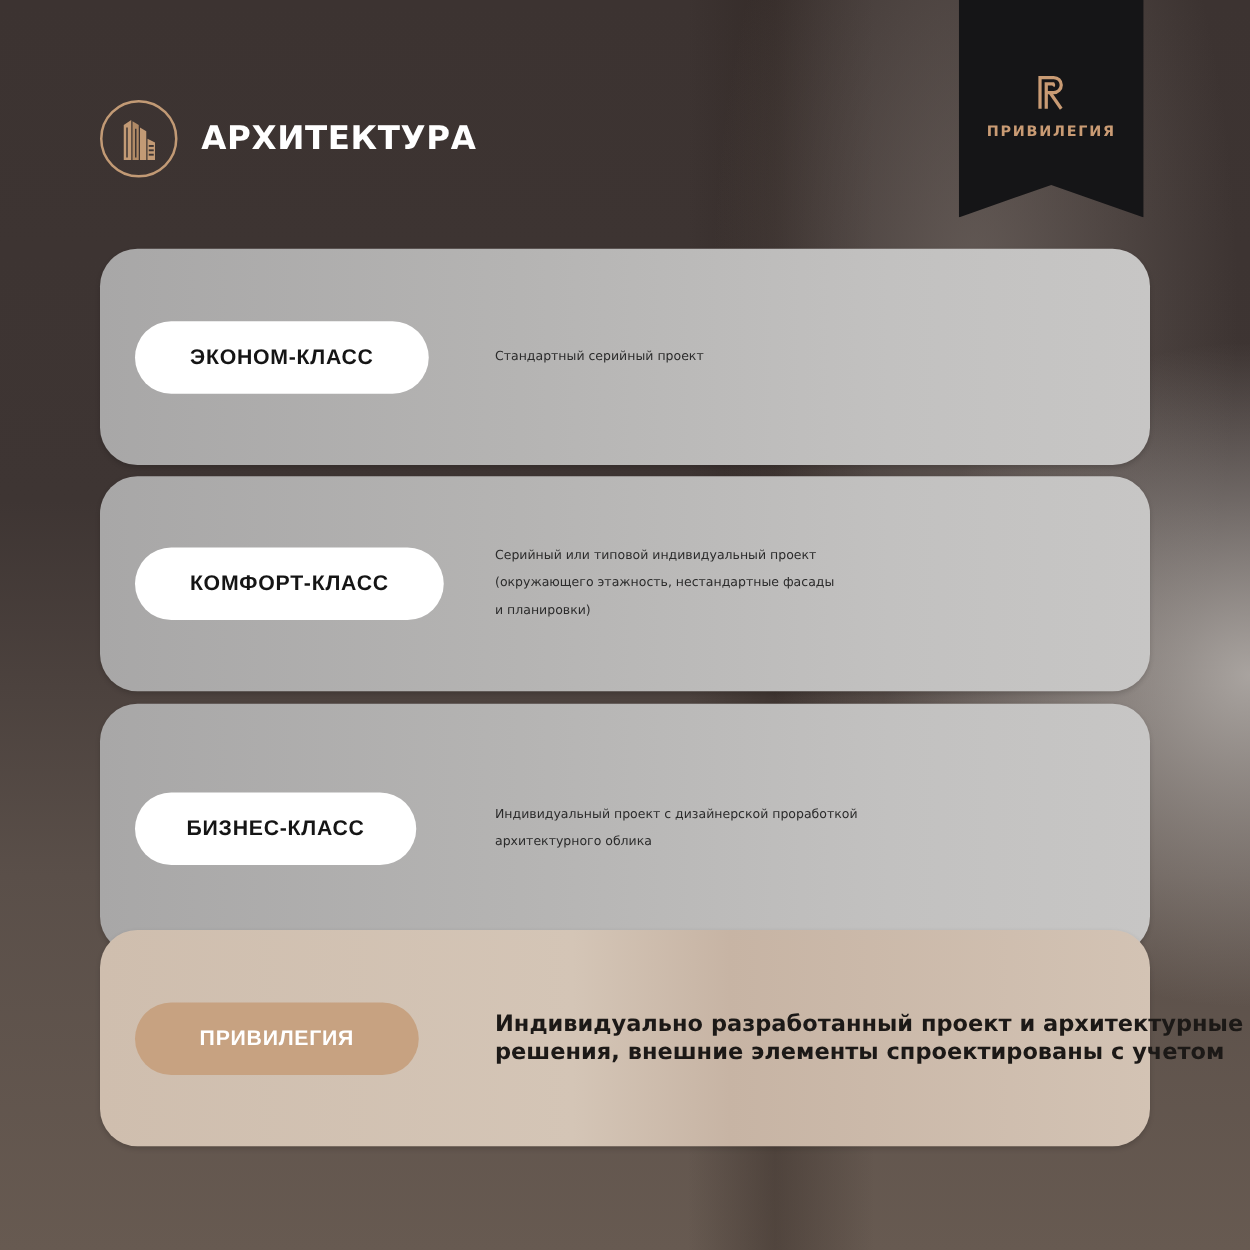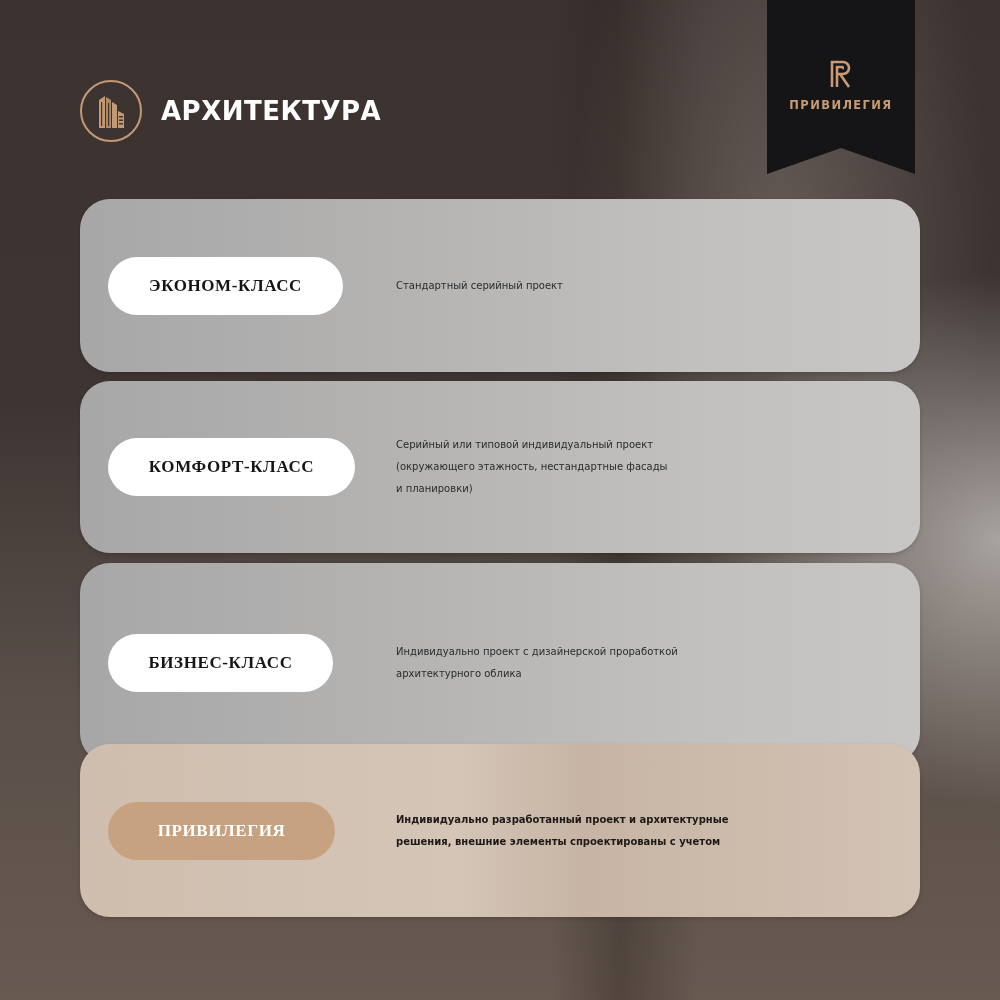--- a/index.html
+++ b/index.html
@@ -54,36 +54,36 @@
   .card.grey {
     background: linear-gradient(90deg, #a8a7a7 0%, #b5b4b3 40%, #c2c1c0 75%, #c7c6c5 100%);
   }
   .card.beige {
     background: linear-gradient(90deg, #cfbeae 0%, #d4c5b6 45%, #c7b4a4 60%, #d3c3b4 100%);
   }
   .pill {
     position: absolute; left: 28px;
     height: 58px; border-radius: 29px;
     display: flex; align-items: center; justify-content: center;
-    font-family: Liberation Serif, serif;
+    font-family: Liberation Sans, sans-serif;
     font-weight: bold;
     font-size: 17px;
     letter-spacing: 0.6px;
     cursor: pointer;
   }
   .pill.white { background: #ffffff; color: #151515; }
   .pill.gold { background: #c7a281; color: #ffffff; }
   .desc {
     position: absolute; left: 316px; width: 470px;
     font-family: "DejaVu Sans", sans-serif;
     font-size: 10px;
     line-height: 22px;
     color: #2b2b2b;
   }
-  .desc.bold { font-weight: bold; color: #1c1917; font-size: 10px; }
+  .desc.bold { font-weight: bold; color: #1c1917; font-size: 18px; }
   .desc span { display: block; white-space: nowrap; }
 </style>
 </head>
 <body>
 
 <div class="header">
   <div class="header-icon">
     <svg width="30" height="34" viewBox="0 0 30 34">
       <g fill="#c29a75">
         <polygon points="3,6 9,2 9,34 3,34"></polygon>
@@ -128,21 +128,21 @@
   <div class="desc">
     <span>Серийный или типовой индивидуальный проект</span>
     <span>(окружающего этажность, нестандартные фасады</span>
     <span>и планировки)</span>
   </div>
 </div>
 
 <div class="card grey" style="top:563px;height:200px;">
   <div class="pill white" style="width:225px;">БИЗНЕС-КЛАСС</div>
   <div class="desc">
-    <span>Индивидуально проект с дизайнерской проработкой</span>
+    <span>Индивидуальный проект с дизайнерской проработкой</span>
     <span>архитектурного облика</span>
   </div>
 </div>
 
 <div class="card beige" style="top:744px;height:173px;">
   <div class="pill gold" style="width:227px;">ПРИВИЛЕГИЯ</div>
   <div class="desc bold">
     <span>Индивидуально разработанный проект и архитектурные</span>
     <span>решения, внешние элементы спроектированы с учетом</span>
   </div>

